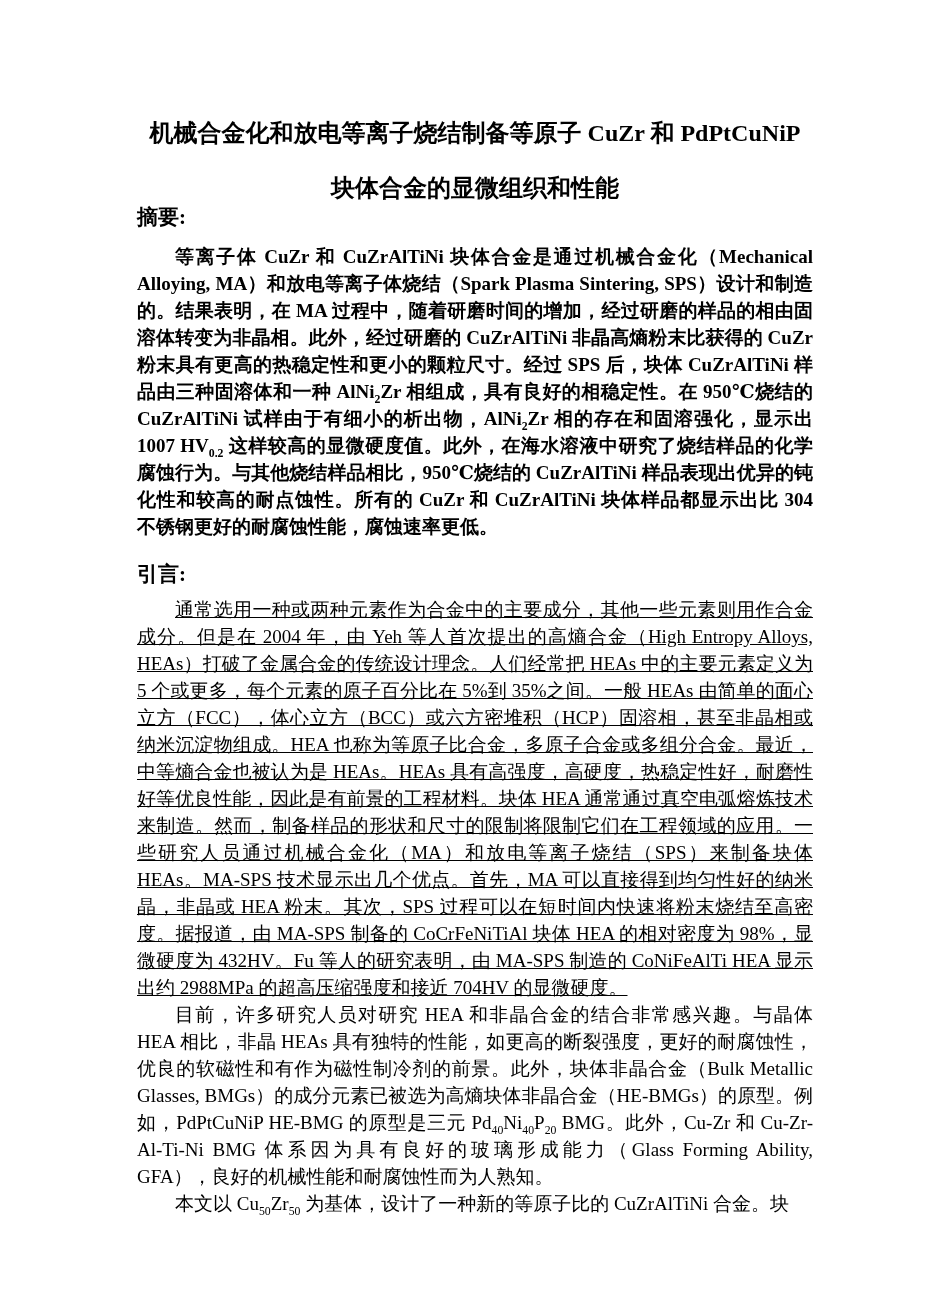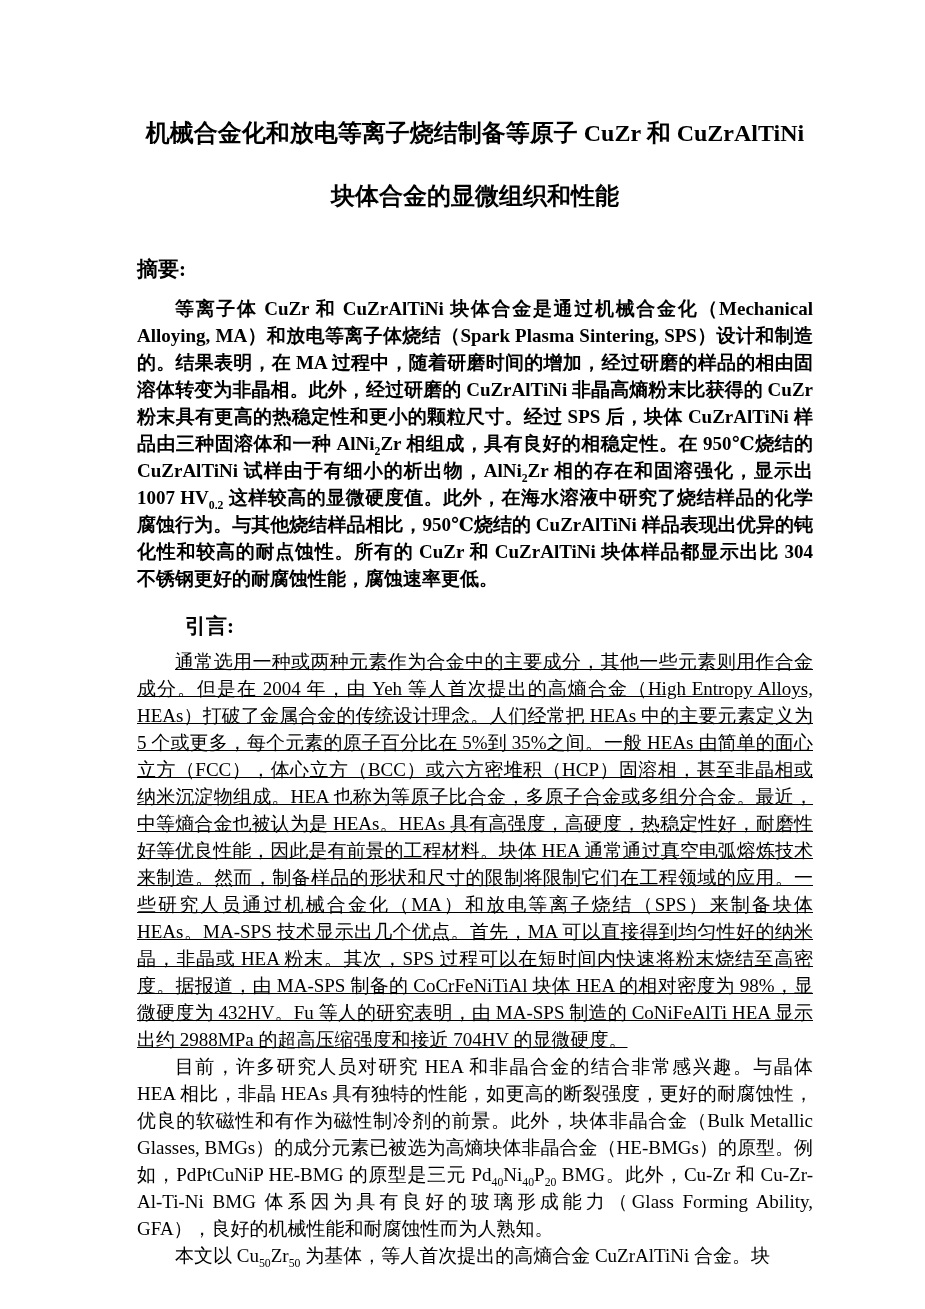--- a/index.html
+++ b/index.html
@@ -18,58 +18,58 @@
     top:0;
     width:676px;
   }
   .title-line{
     text-align:center;
     font-weight:bold;
     font-size:24px;
     line-height:30px;
   }
   .title-line.first{margin-top:118px;}
-  .title-line.second{margin-top:35px;font-family:Liberation Mono, monospace;}
+  .title-line.second{margin-top:25px;}
   .section-heading{
     font-weight:bold;
     font-size:21px;
     line-height:28px;
   }
-  .abstract-heading{margin-top:42px;}
-  .intro-heading{margin-top:20px;margin-left:48px;}
+  .abstract-heading{}
+  .intro-heading{margin-top:20px;}
   .para{
     font-size:19px;
     line-height:27px;
     text-align:justify;
     text-indent:2em;
     word-break:break-word;
   }
   .para.abstract{margin-top:12px;font-weight:bold;}
   .para.first-intro{margin-top:8px;text-decoration:underline;}
   .para sub{
     font-size:62%;
     line-height:0;
   }
 </style>
 </head>
 <body>
 
 <div class="doc">
   <div class="content">
 
-    <div class="title-line first">机械合金化和放电等离子烧结制备等原子 CuZr 和 CuZrAlTiNi</div>
+    <div class="title-line first">机械合金化和放电等离子烧结制备等原子 CuZr 和 PdPtCuNiP</div>
 
     <div class="title-line second">块体合金的显微组织和性能</div>
 
     <div class="section-heading abstract-heading">摘要:</div>
 
     <div class="para abstract"><span>等离子体 CuZr 和 CuZrAlTiNi 块体合金是通过机械合金化（Mechanical Alloying, MA）和放电等离子体烧结（Spark Plasma Sintering, SPS）设计和制造的。结果表明，在 MA 过程中，随着研磨时间的增加，经过研磨的样品的相由固溶体转变为非晶相。此外，经过研磨的 CuZrAlTiNi 非晶高熵粉末比获得的 CuZr 粉末具有更高的热稳定性和更小的颗粒尺寸。经过 SPS 后，块体 CuZrAlTiNi 样品由三种固溶体和一种 AlNi</span><sub>2</sub><span>Zr 相组成，具有良好的相稳定性。在 950℃烧结的 CuZrAlTiNi 试样由于有细小的析出物，AlNi</span><sub>2</sub><span>Zr 相的存在和固溶强化，显示出 1007 HV</span><sub>0.2</sub><span> 这样较高的显微硬度值。此外，在海水溶液中研究了烧结样品的化学腐蚀行为。与其他烧结样品相比，950℃烧结的 CuZrAlTiNi 样品表现出优异的钝化性和较高的耐点蚀性。所有的 CuZr 和 CuZrAlTiNi 块体样品都显示出比 304 不锈钢更好的耐腐蚀性能，腐蚀速率更低。</span></div>
 
     <div class="section-heading intro-heading">引言:</div>
 
     <div class="para first-intro"><span>通常选用一种或两种元素作为合金中的主要成分，其他一些元素则用作合金成分。但是在 2004 年，由 Yeh 等人首次提出的高熵合金（High Entropy Alloys, HEAs）打破了金属合金的传统设计理念。人们经常把 HEAs 中的主要元素定义为 5 个或更多，每个元素的原子百分比在 5%到 35%之间。一般 HEAs 由简单的面心立方（FCC），体心立方（BCC）或六方密堆积（HCP）固溶相，甚至非晶相或纳米沉淀物组成。HEA 也称为等原子比合金，多原子合金或多组分合金。最近，中等熵合金也被认为是 HEAs。HEAs 具有高强度，高硬度，热稳定性好，耐磨性好等优良性能，因此是有前景的工程材料。块体 HEA 通常通过真空电弧熔炼技术来制造。然而，制备样品的形状和尺寸的限制将限制它们在工程领域的应用。一些研究人员通过机械合金化（MA）和放电等离子烧结（SPS）来制备块体 HEAs。MA-SPS 技术显示出几个优点。首先，MA 可以直接得到均匀性好的纳米晶，非晶或 HEA 粉末。其次，SPS 过程可以在短时间内快速将粉末烧结至高密度。据报道，由 MA-SPS 制备的 CoCrFeNiTiAl 块体 HEA 的相对密度为 98%，显微硬度为 432HV。Fu 等人的研究表明，由 MA-SPS 制造的 CoNiFeAlTi HEA 显示出约 2988MPa 的超高压缩强度和接近 704HV 的显微硬度。</span></div>
 
     <div class="para"><span>目前，许多研究人员对研究 HEA 和非晶合金的结合非常感兴趣。与晶体 HEA 相比，非晶 HEAs 具有独特的性能，如更高的断裂强度，更好的耐腐蚀性，优良的软磁性和有作为磁性制冷剂的前景。此外，块体非晶合金（Bulk Metallic Glasses, BMGs）的成分元素已被选为高熵块体非晶合金（HE-BMGs）的原型。例如，PdPtCuNiP HE-BMG 的原型是三元 Pd</span><sub>40</sub><span>Ni</span><sub>40</sub><span>P</span><sub>20</sub><span> BMG。此外，Cu-Zr 和 Cu-Zr-Al-Ti-Ni  BMG 体系因为具有良好的玻璃形成能力（Glass Forming Ability, GFA），良好的机械性能和耐腐蚀性而为人熟知。</span></div>
 
-    <div class="para"><span>本文以 Cu</span><sub>50</sub><span>Zr</span><sub>50</sub><span> 为基体，等人首次提出的高熵合金 CuZrAlTiNi 合金。块</span></div>
+    <div class="para"><span>本文以 Cu</span><sub>50</sub><span>Zr</span><sub>50</sub><span> 为基体，设计了一种新的等原子比的 CuZrAlTiNi 合金。块</span></div>
 
   </div>
 </div>
 
 </body></html>

